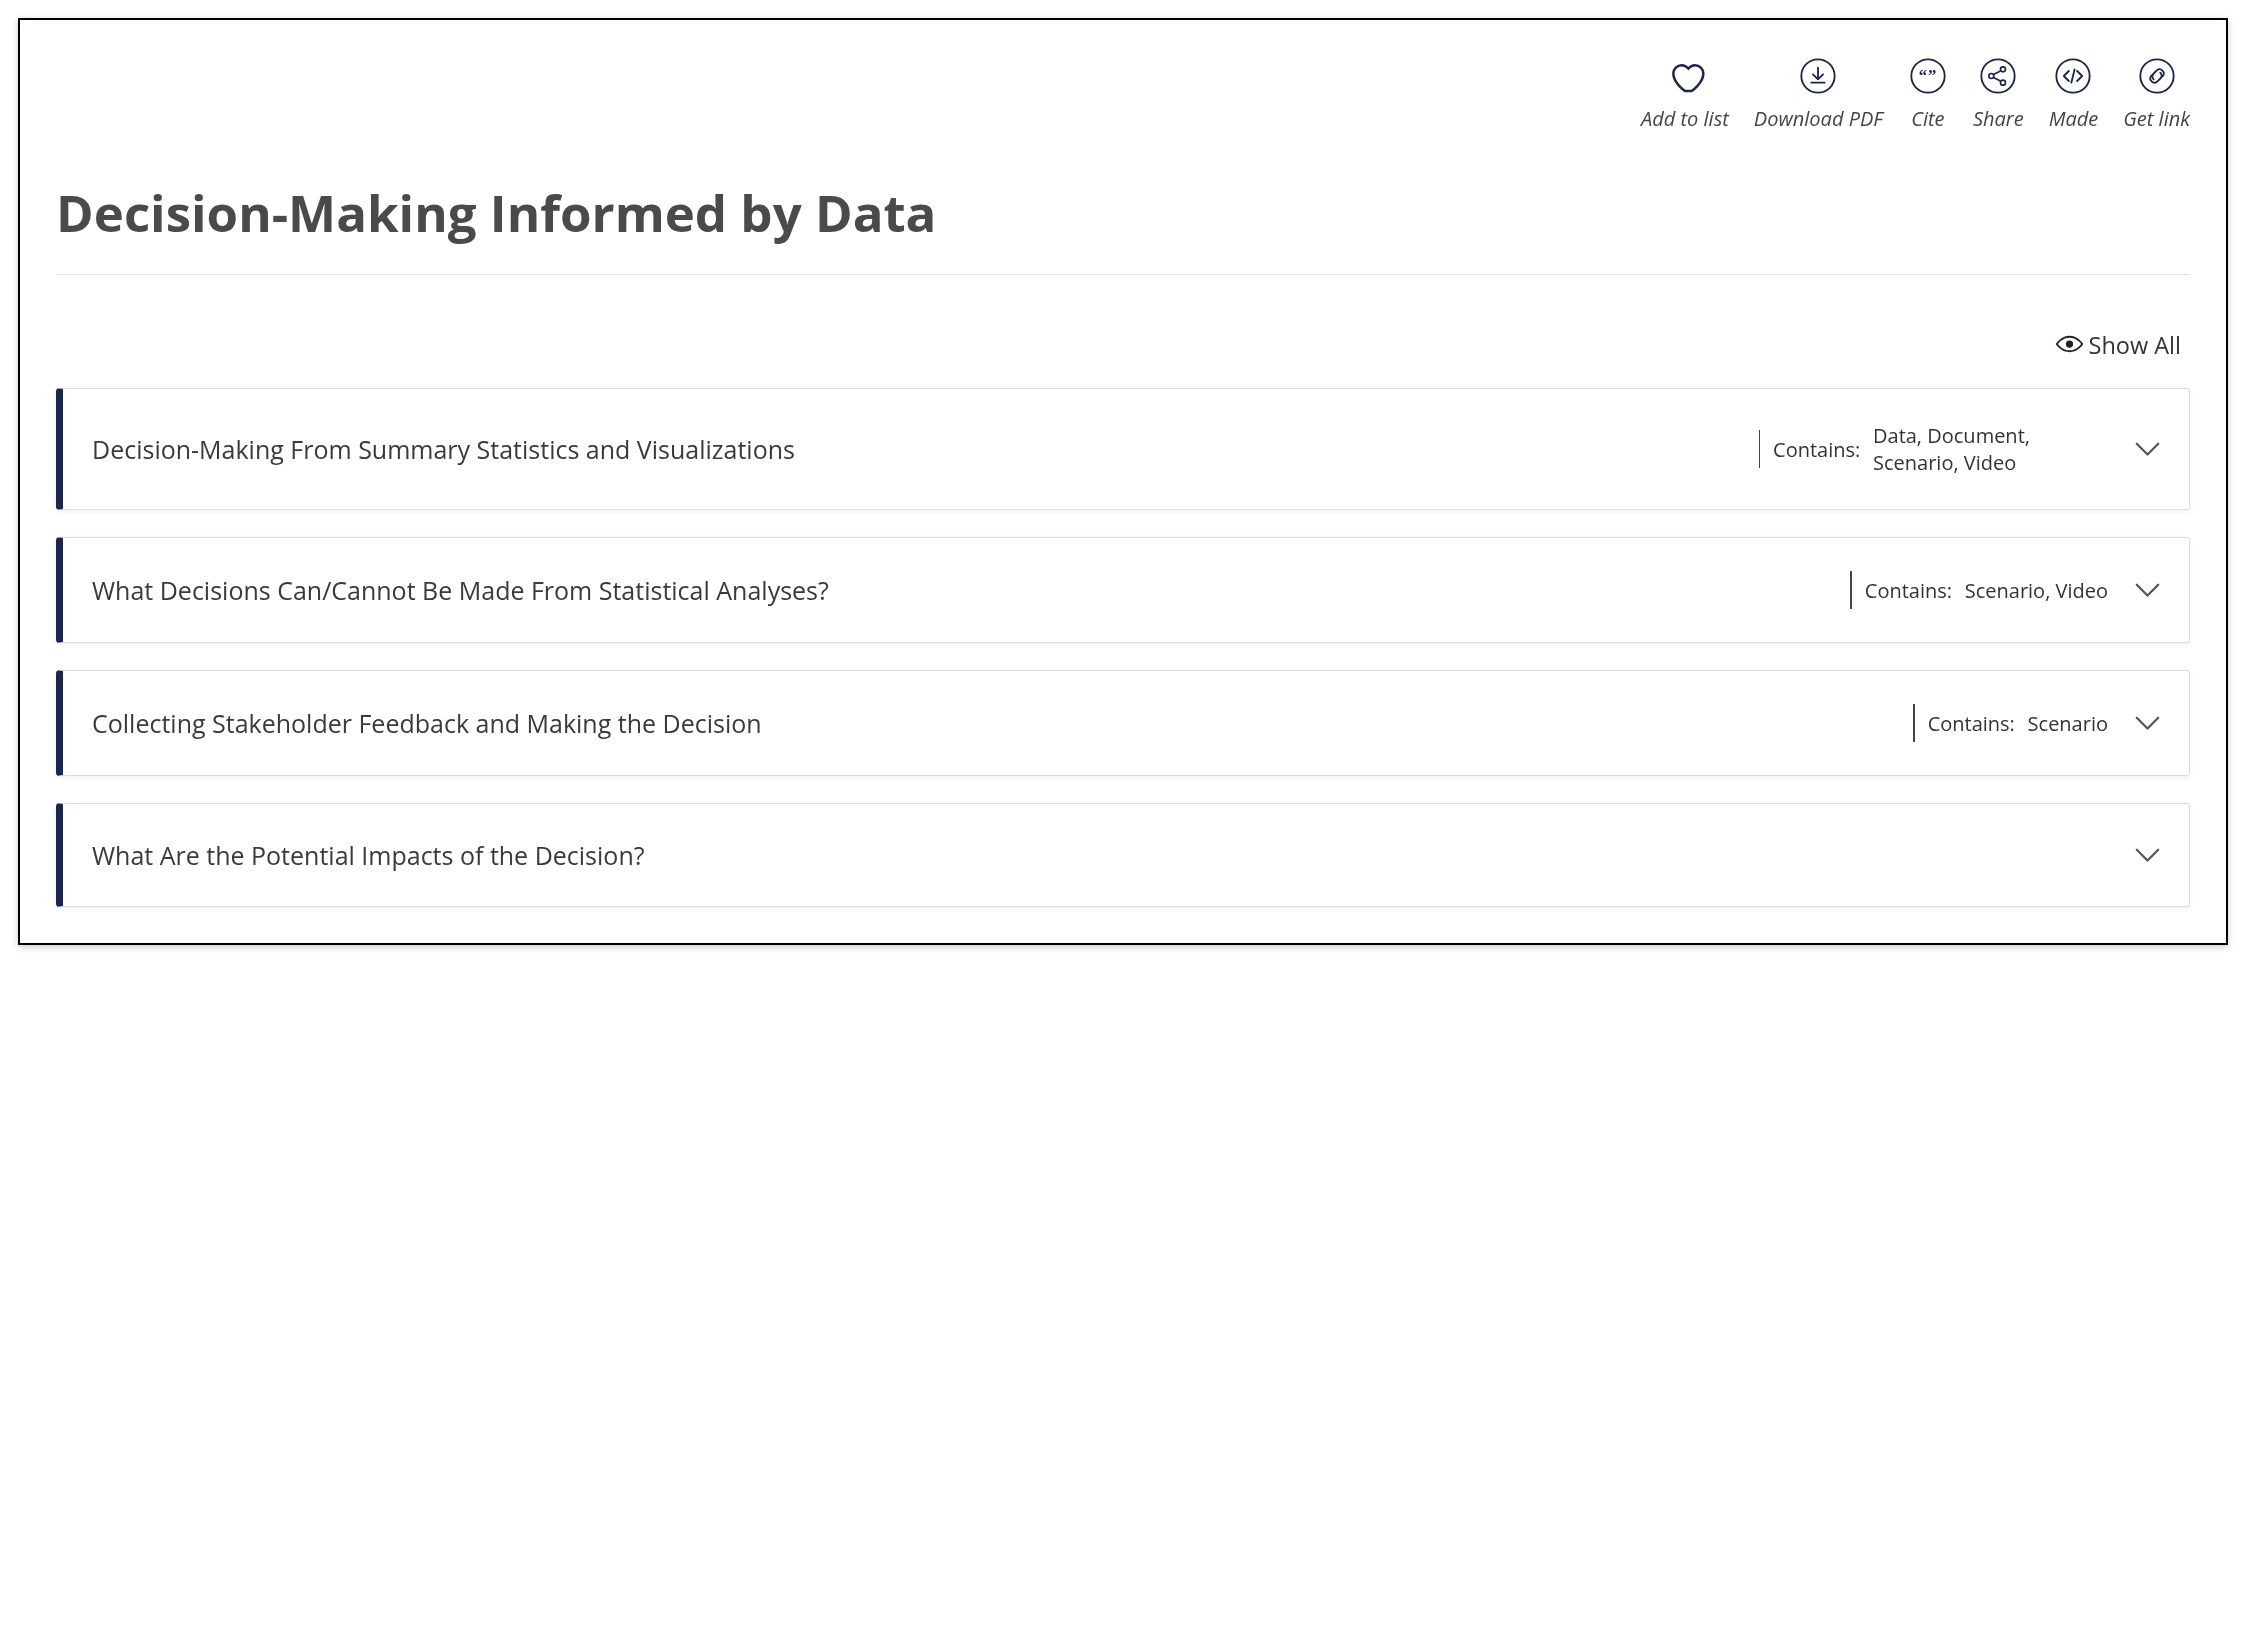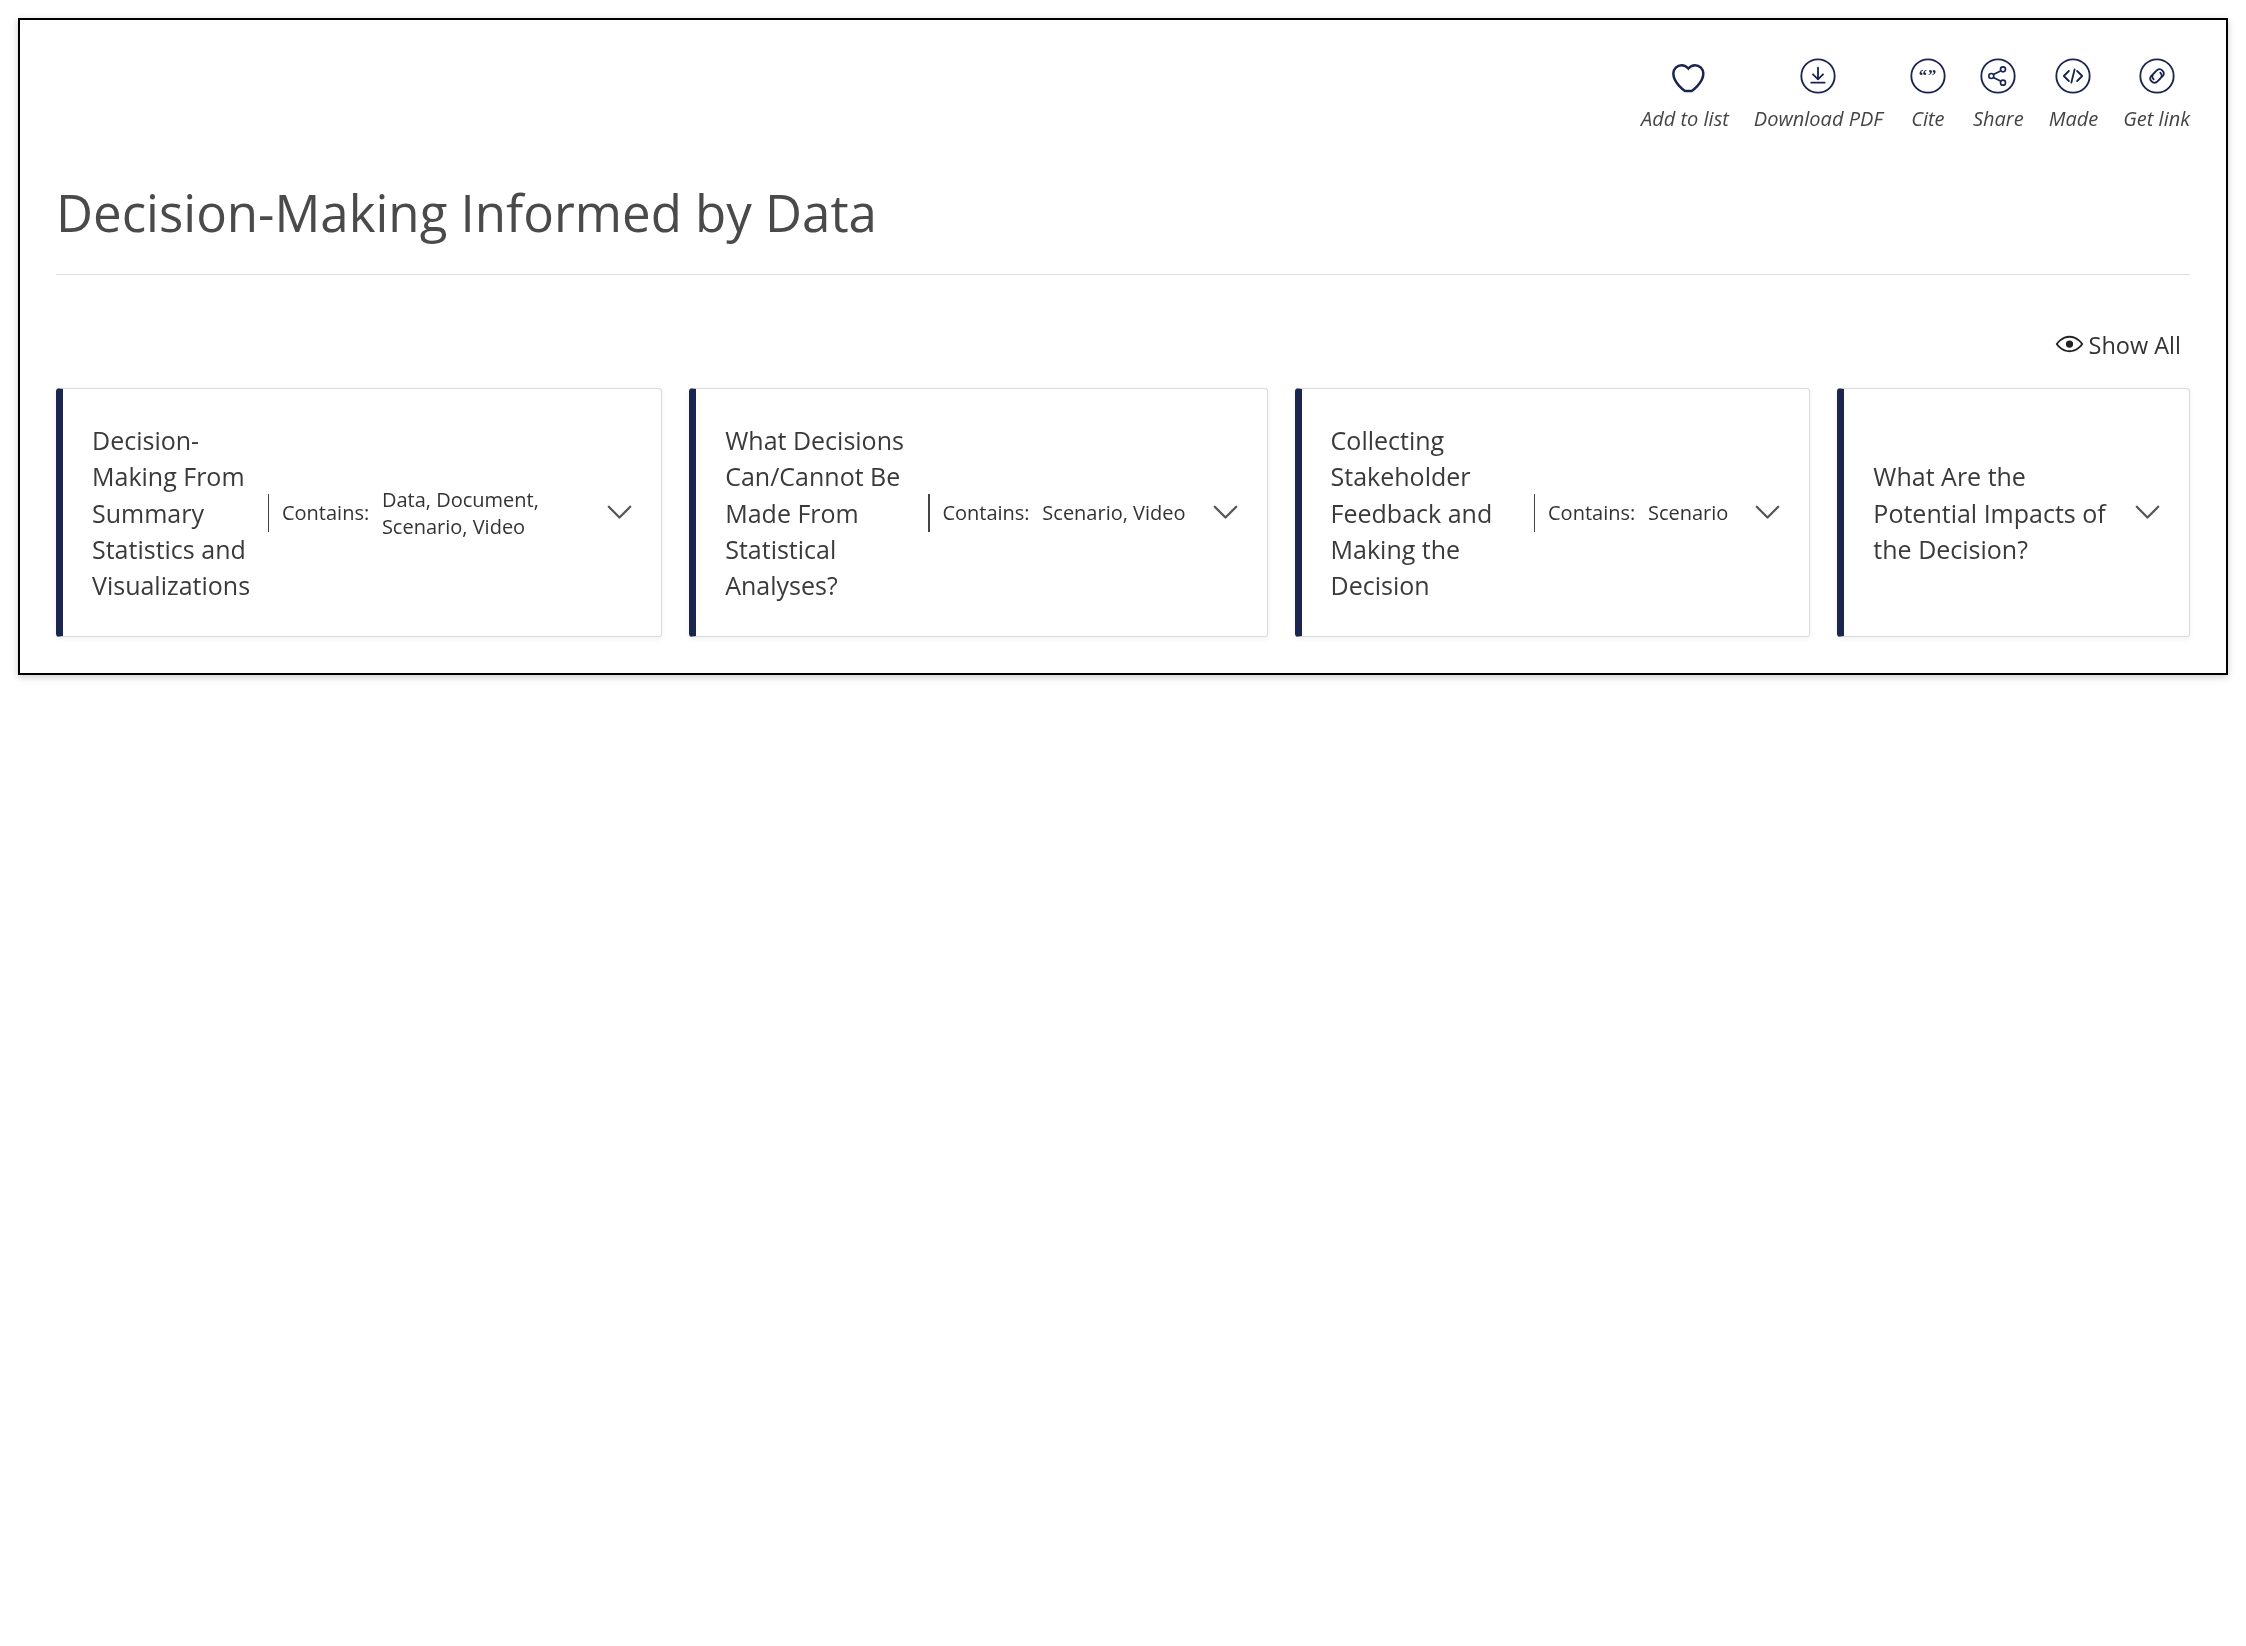--- a/index.html
+++ b/index.html
@@ -36,21 +36,21 @@
     display: block;
   }
   .toolbar-item .label {
     font-size: 20px;
     color: #444;
     white-space: nowrap;
     font-style: italic;
   }
   .page-title {
     font-size: 51px;
-    font-weight: 400;
+    font-weight: 700;
     color: #4a4a4a;
     margin: 18px 0 27px 0;
   }
   .divider {
     border: none;
     border-top: 0.9px solid #ddd;
     margin: 9px 0 54px 0;
   }
   .show-all-row {
     display: flex;
@@ -62,20 +62,21 @@
     font-size: 23.5px;
     cursor: pointer;
     padding-right: 9px;
   }
   .show-all-row svg {
     width: 29px;
     height: 20px;
   }
   .accordion-list {
     display: flex;
+    flex-direction: column;
     gap: 27px;
   }
   .accordion-item {
     display: flex;
     align-items: center;
     border: 0.9px solid #dcdcdc;
     border-left: 7.2px solid #1a2550;
     border-radius: 3.6px;
     padding: 33px 29px;
     box-shadow: 0 1.8px 5.4px rgba(0,0,0,0.06);

